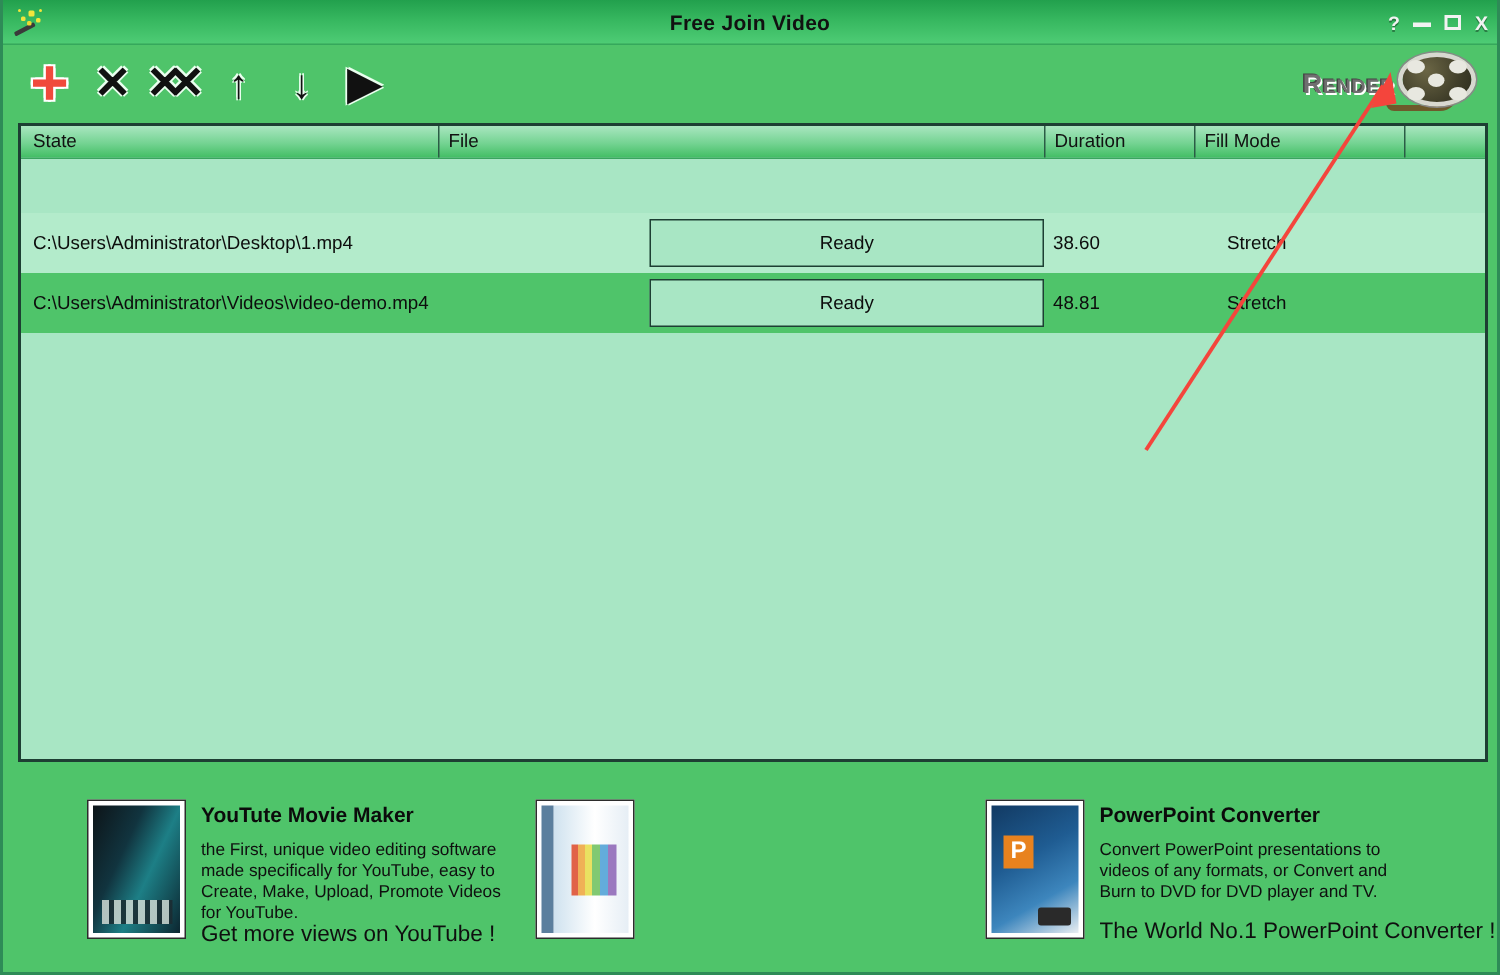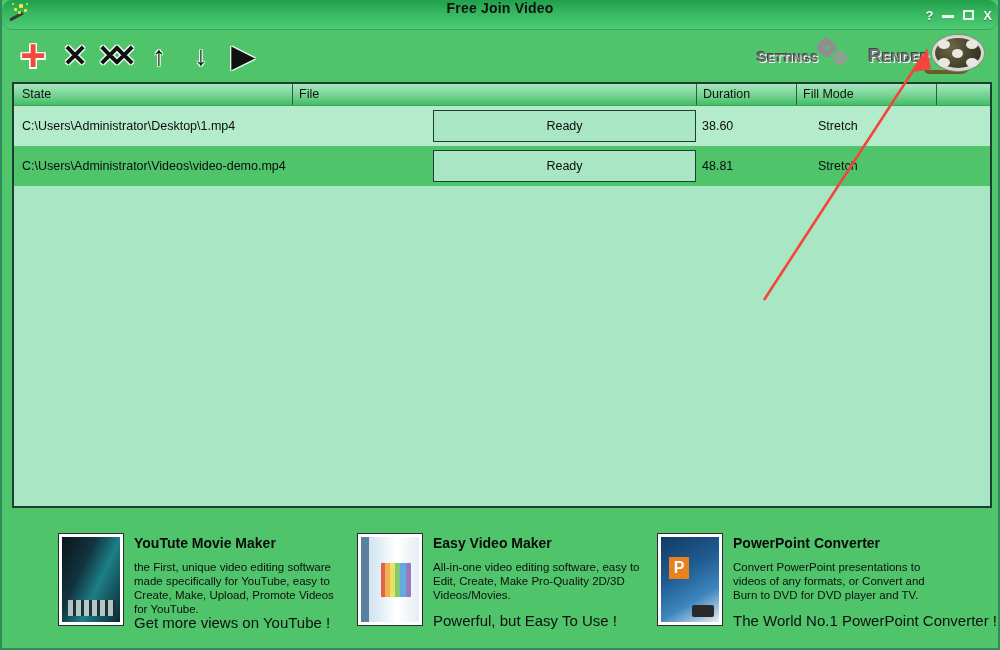--- a/index.html
+++ b/index.html
@@ -21,23 +21,22 @@
     border-top: none;
     overflow: hidden;
   }
 
   
   .titlebar {
     position: relative;
     height: 30px;
     background: linear-gradient(to bottom, #22A04D 0%, #36B75F 45%, #4ECC75 100%);
     display: flex;
-    align-items: flex-start;
+    align-items: center;
     border-bottom: 1px solid #35A85C;
-    border-radius: 10px;
   }
   .app-icon {
     width: 26px; height: 24px;
     margin-left: 4px;
     position: relative;
     flex: 0 0 auto;
   }
   .wand-stick {
     position: absolute;
     left: 3px; top: 15px;
@@ -246,21 +245,21 @@
   .col-dur   { width: 100px; }
   .col-fill  { width: 140px; }
   .col-end   { width: 50px; }
 
   .row {
     display: flex;
     align-items: center;
     height: 40px;
     cursor: pointer;
   }
-  .row.alt { background: #B3EBCB; }
+  .row.alt { background: #B3EBCB; margin-top: 36px; }
   .row.sel { background: #4FC46A; }
   .cell {
     font-size: 12.5px;
     color: #0d0d0d;
     padding-left: 8px;
     white-space: nowrap;
     overflow: hidden;
   }
   .cell.c-file  { width: 404px; }
   .cell.c-state { width: 278px; padding-left: 15px; display: flex; justify-content: center; }
@@ -422,29 +421,20 @@
       <span class="glyph arrow">↑</span>
     </div>
     <div class="tool-btn">
       <span class="glyph arrow">↓</span>
     </div>
     <div class="tool-btn">
       <span class="glyph play">▶</span>
     </div>
 
     <div class="right-tools">
-      <div class="settings-btn">
-        <span class="embossed">Settings</span>
-        <span class="gears">
-          <span class="gear gear-lg"></span>
-          <span class="gear-hole hole-lg"></span>
-          <span class="gear gear-sm"></span>
-          <span class="gear-hole hole-sm"></span>
-        </span>
-      </div>
       <div class="render-btn">
         <span class="embossed">Render</span>
         <span class="reel">
           <span class="reel-film"></span>
           <span class="reel-disc"></span>
           <span class="reel-hole rh-c"></span>
           <span class="reel-hole rh-1"></span>
           <span class="reel-hole rh-2"></span>
           <span class="reel-hole rh-3"></span>
           <span class="reel-hole rh-4"></span>
@@ -496,27 +486,20 @@
 Create, Make, Upload, Promote Videos
 for YouTube.</div>
         <div class="promo-tag">Get more views on YouTube !</div>
       </div>
     </div>
 
     <div class="promo promo-2">
       <div class="box-shot">
         <div class="box-inner bx-evm"></div>
       </div>
-      <div class="promo-text">
-        <div class="promo-title">Easy Video Maker</div>
-        <div class="promo-desc">All-in-one video editing software, easy to
-Edit, Create, Make Pro-Quality 2D/3D
-Videos/Movies.</div>
-        <div class="promo-tag">Powerful, but Easy To Use !</div>
-      </div>
     </div>
 
     <div class="promo promo-3">
       <div class="box-shot">
         <div class="box-inner bx-ppt"></div>
       </div>
       <div class="promo-text">
         <div class="promo-title">PowerPoint Converter</div>
         <div class="promo-desc">Convert PowerPoint presentations to
 videos of any formats, or Convert and

